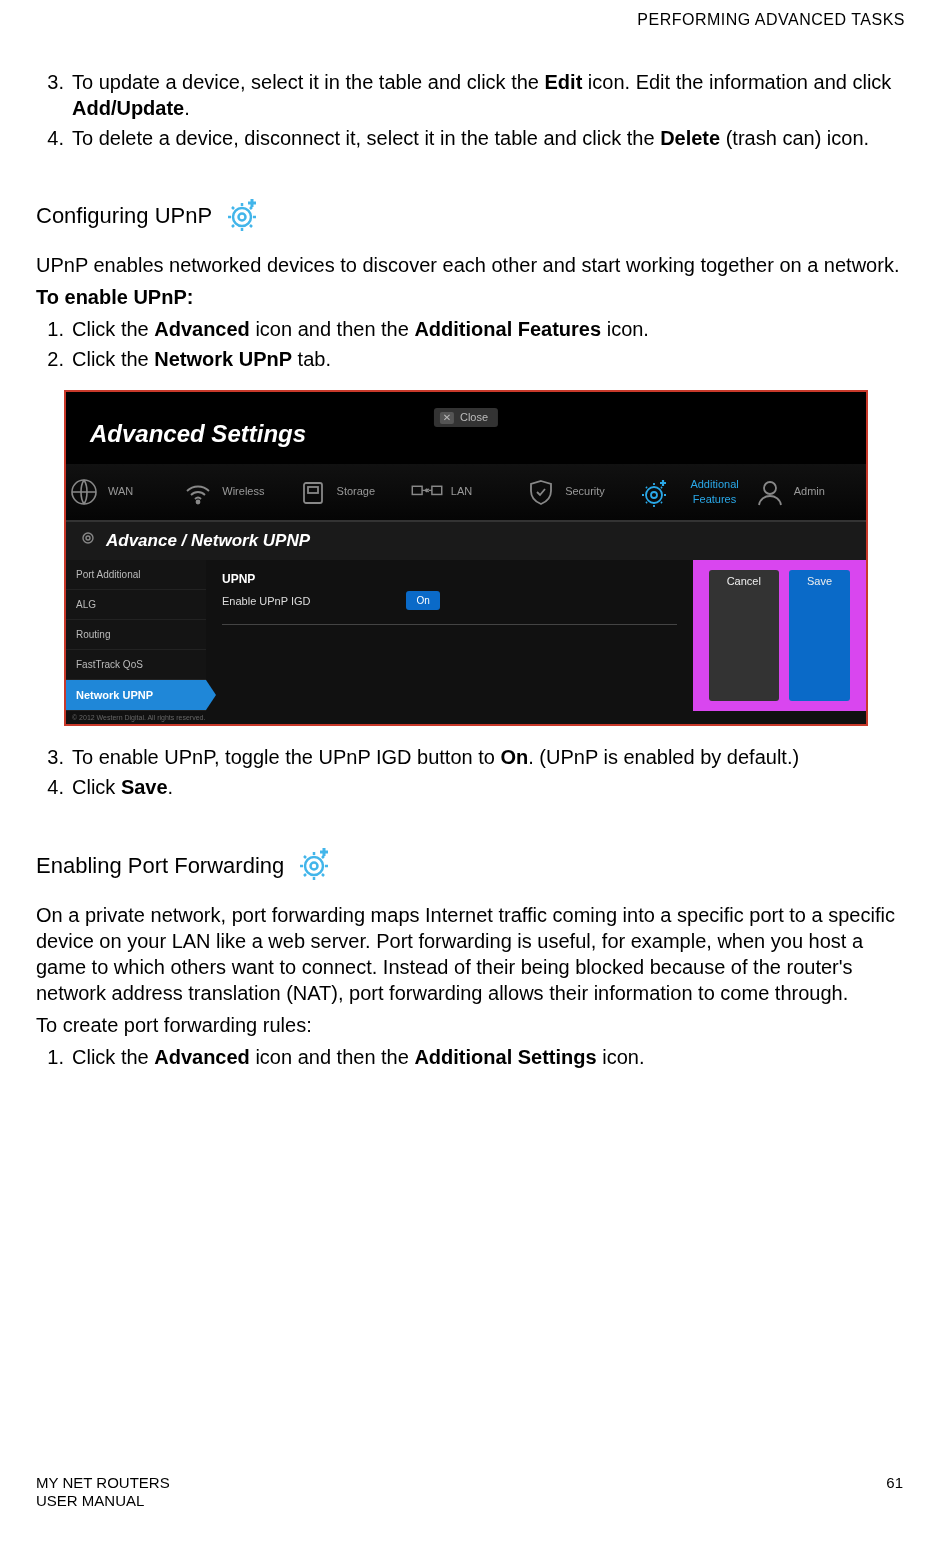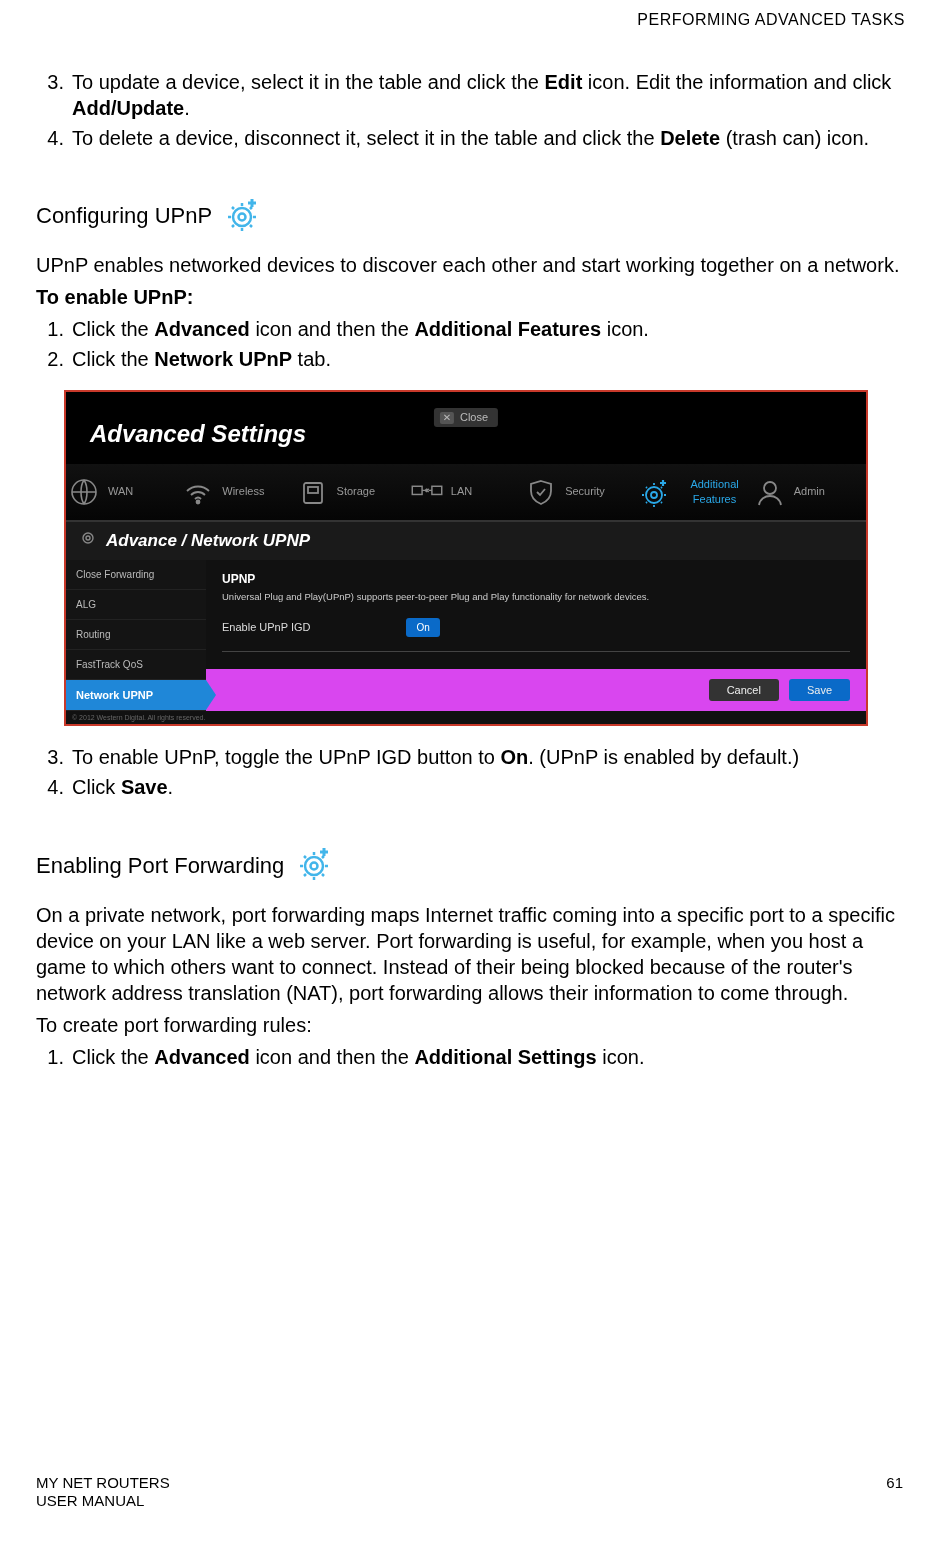--- a/index.html
+++ b/index.html
@@ -330,30 +330,29 @@
     <span style="color:#888;">
       <svg width="16" height="16" viewBox="0 0 16 16" fill="none" stroke="currentColor" stroke-width="1.4">
           <circle cx="8" cy="8" r="5"></circle>
           <circle cx="8" cy="8" r="2"></circle>
         </svg>
     </span>
     <span class="crumb-text">Advance / Network UPNP</span>
   </div>
   <div class="panel">
     <div class="sidebar">
-      <div class="side-item">Close Forwarding</div>
+      <div class="side-item">Port Additional</div>
       <div class="side-item">ALG</div>
       <div class="side-item">Routing</div>
       <div class="side-item">FastTrack QoS</div>
       <div class="side-item active">Network UPNP</div>
     </div>
-    <div style="flex:1;display:flex;flex-direction:column;">
+    <div style="flex:1;display:flex;flex-direction:row;">
       <div class="content">
         <div class="c-title">UPNP</div>
-        <div class="c-desc">Universal Plug and Play(UPnP) supports peer-to-peer Plug and Play functionality for network devices.</div>
         <div class="c-row">
           <span>Enable UPnP IGD</span>
           <span class="toggle">On</span>
         </div>
       </div>
       <div class="btn-row">
         <span class="btn btn-cancel">Cancel</span>
         <span class="btn btn-save">Save</span>
       </div>
     </div>

